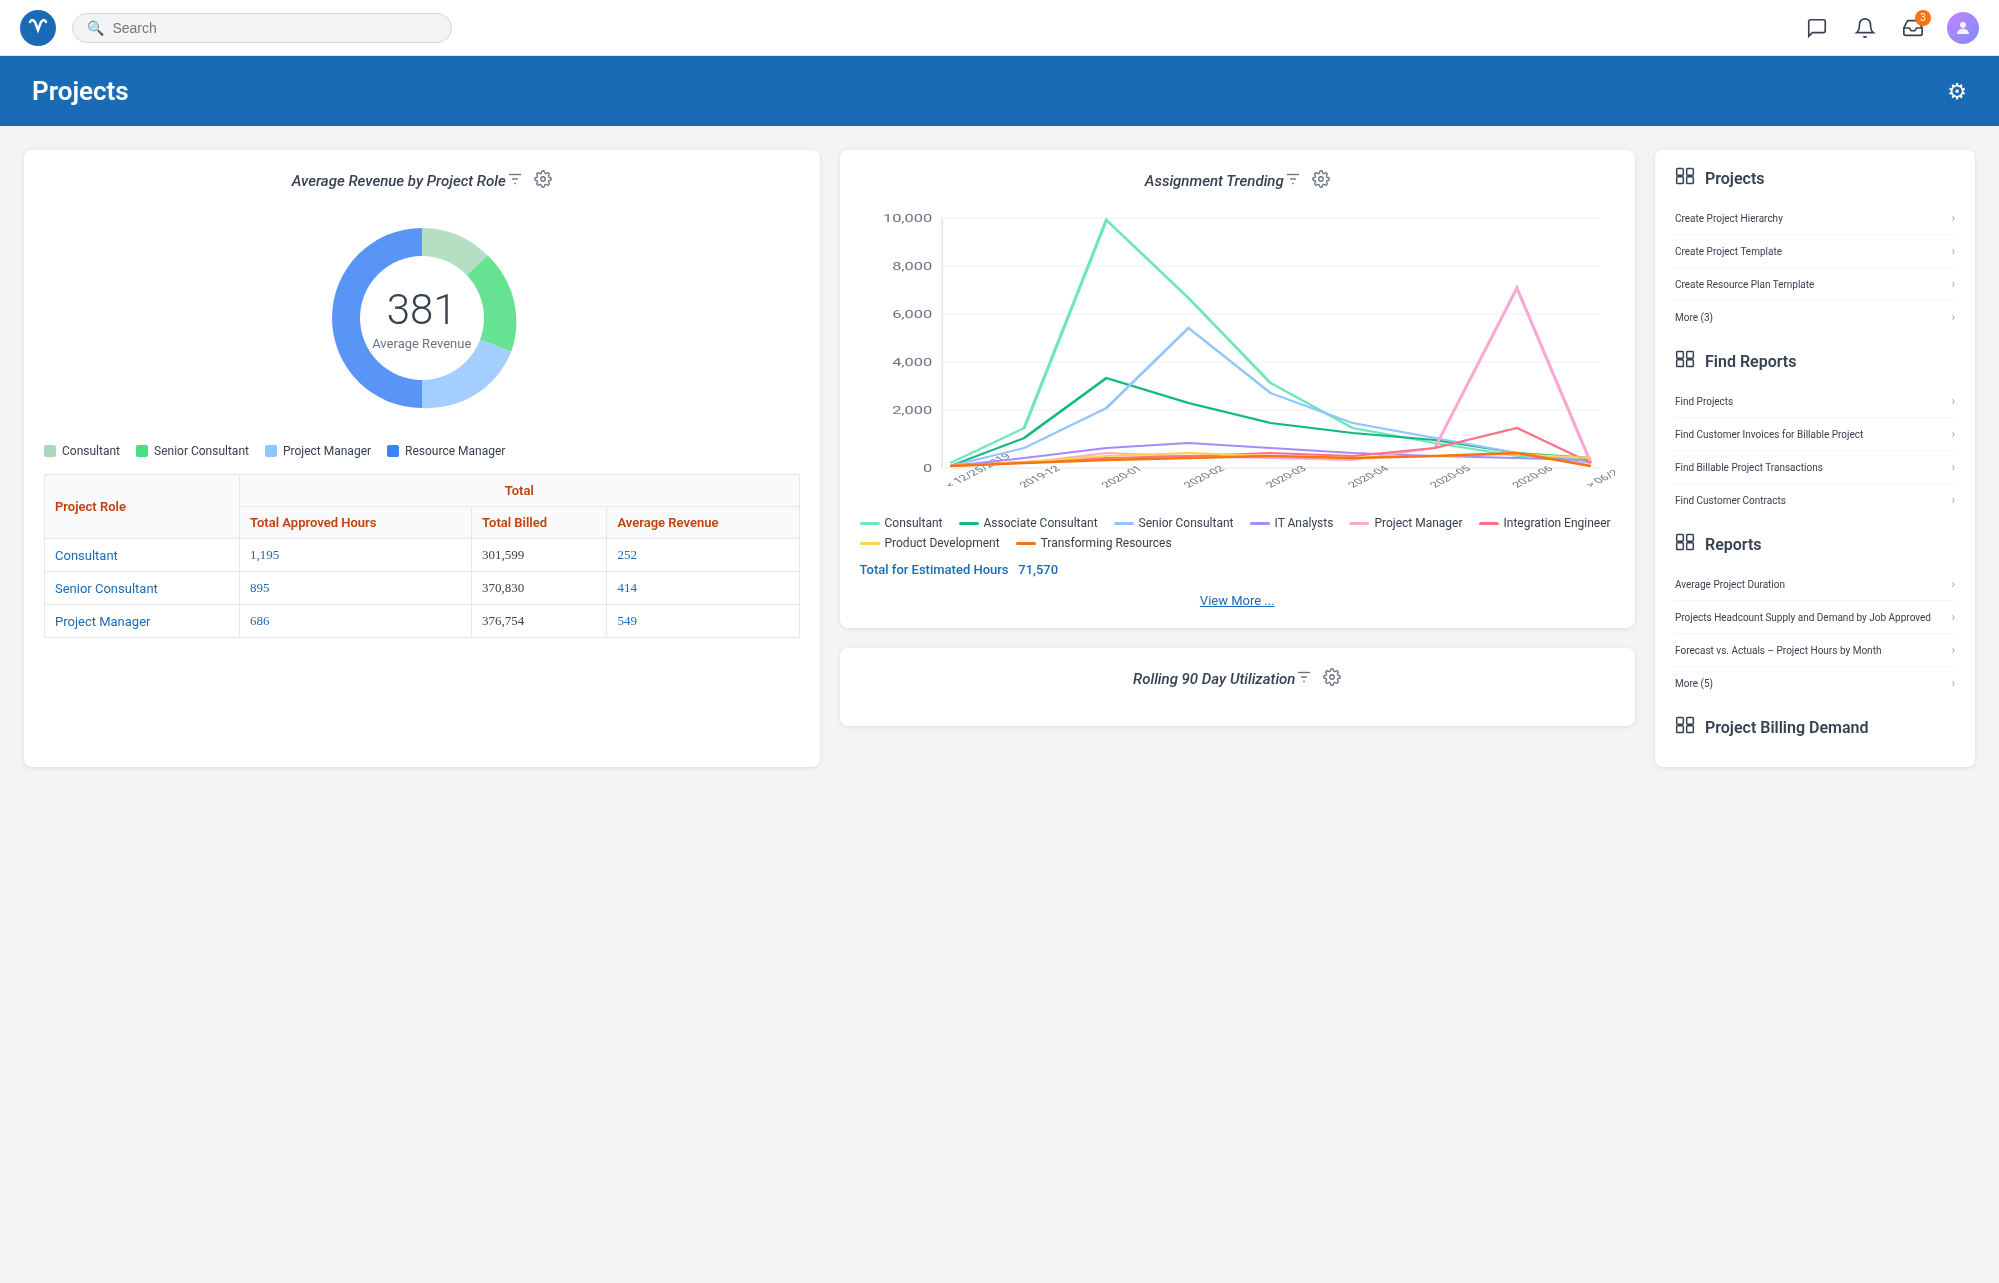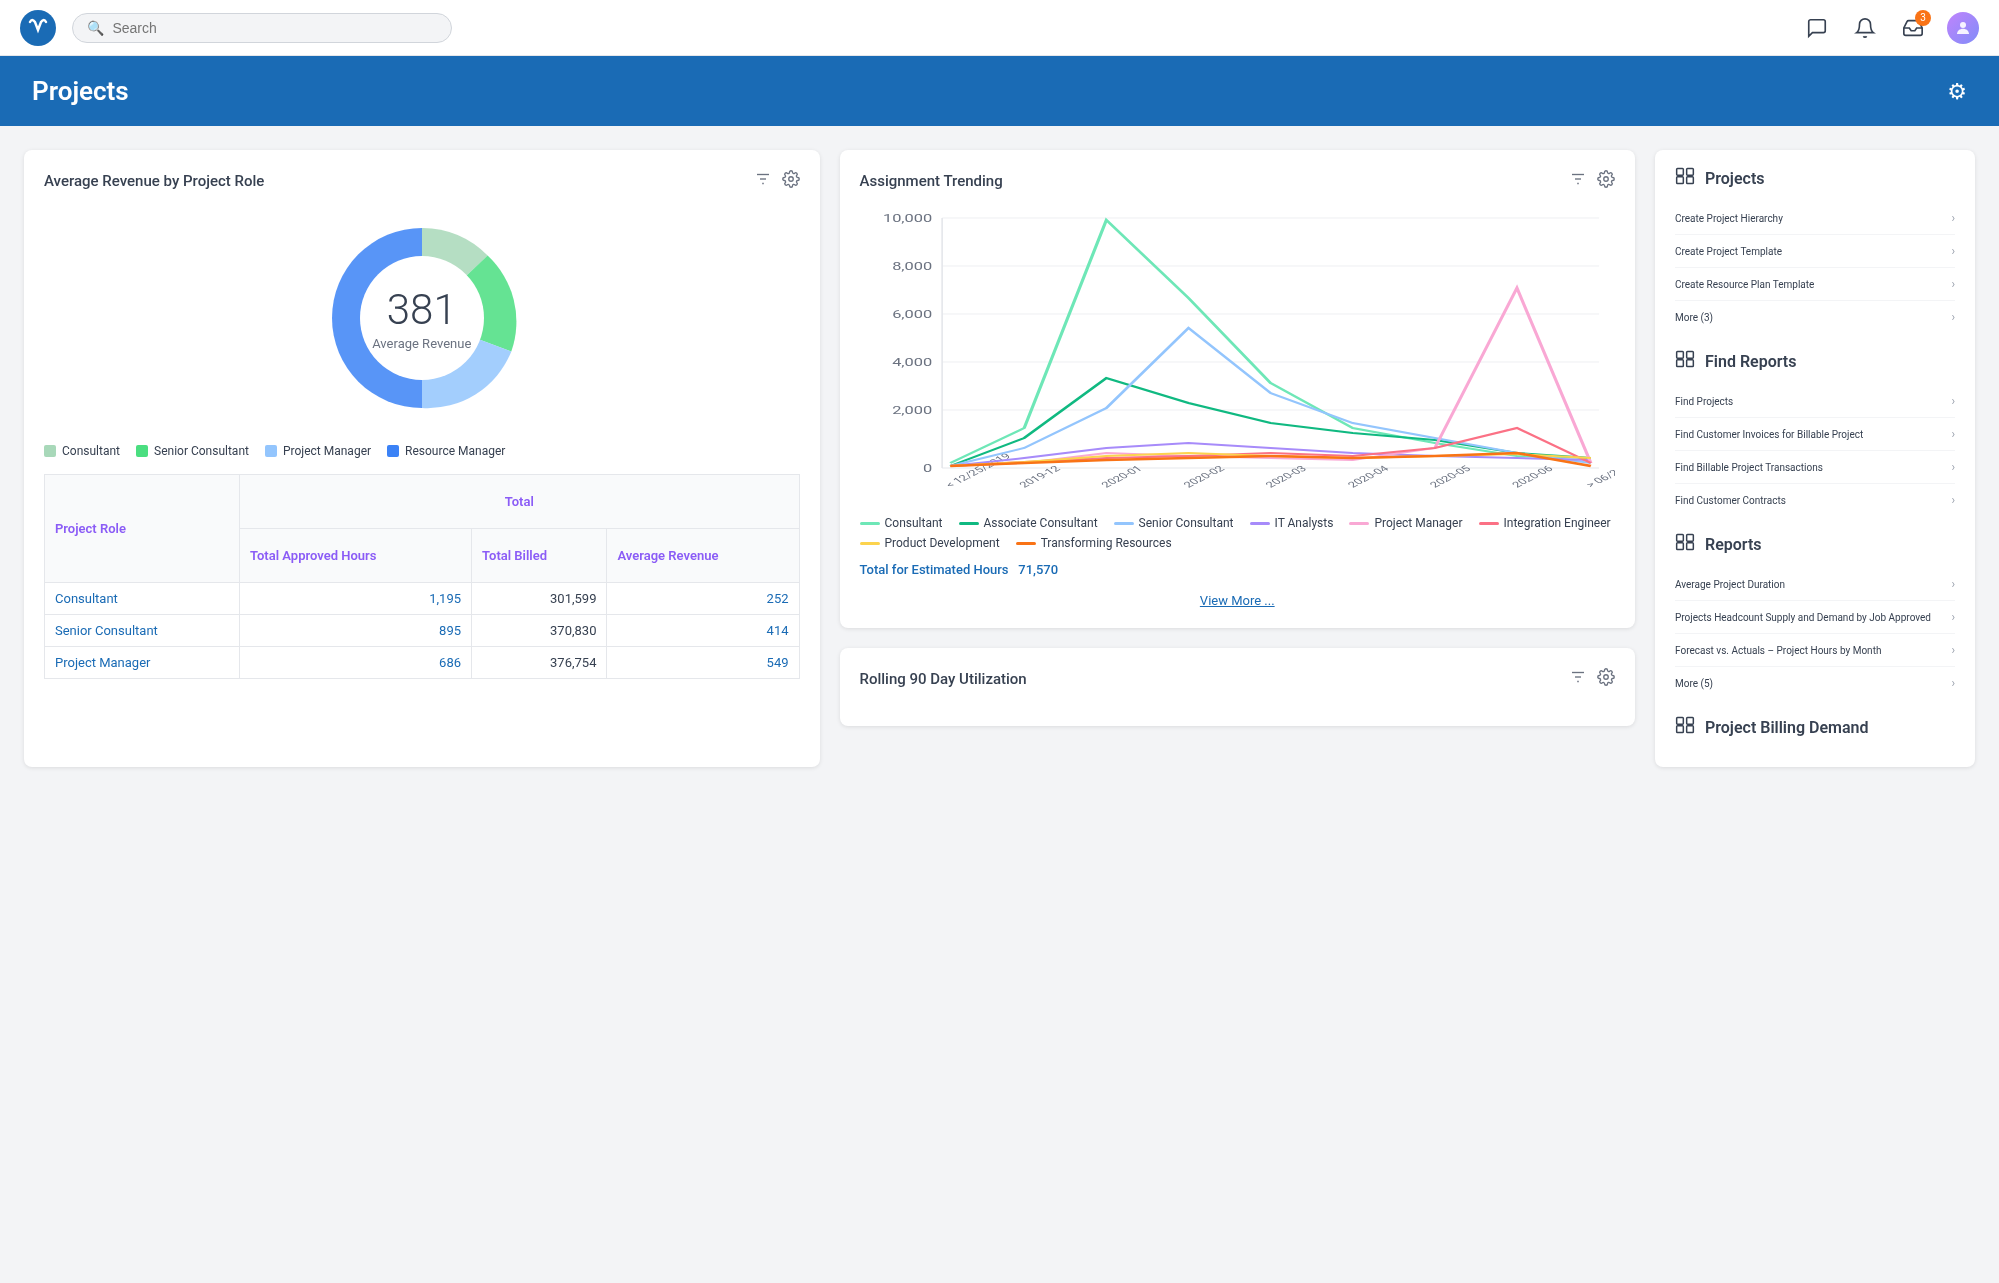--- a/index.html
+++ b/index.html
@@ -85,22 +85,23 @@
     }
 
     
     .card {
       background: #fff;
       border-radius: 8px;
       box-shadow: 0 1px 4px rgba(0,0,0,0.1);
       padding: 20px;
     }
     .card-header {
-      display: flex; align-items: center; justify-content: space-between;
+      display: flex; align-items: center; justify-content: center;
       margin-bottom: 16px;
+      font-style: italic;
     }
     .card-title {
       font-size: 15px; font-weight: 500; color: #374151;
     }
     .card-icons { display: flex; gap: 10px; align-items: center; color: #6b7280; font-size: 16px; cursor: pointer; }
 
     
     .donut-container {
       display: flex; flex-direction: column; align-items: center;
       margin-bottom: 16px;
@@ -111,30 +112,30 @@
     .legend {
       display: flex; flex-wrap: wrap; gap: 8px 16px;
       margin-top: 12px; margin-bottom: 16px;
     }
     .legend-item { display: flex; align-items: center; gap: 6px; font-size: 12px; color: #374151; }
     .legend-dot { width: 12px; height: 12px; border-radius: 2px; flex-shrink: 0; }
 
     
     .data-table { width: 100%; border-collapse: collapse; font-size: 13px; }
     .data-table th {
-      background: #f9fafb; color: #8b5cf6; font-weight: 600;
-      padding: 19px 10px; text-align: left; border: 1px solid #e5e7eb;
+      background: #f9fafb; color: #c2410c; font-weight: 600;
+      padding: 8px 10px; text-align: left; border: 1px solid #e5e7eb;
     }
     .data-table td {
       padding: 8px 10px; border: 1px solid #e5e7eb; color: #374151;
     }
     .data-table .col-header {
       background: #f9fafb; text-align: center; font-weight: 600;
     }
-    .data-table .num { text-align: right; }
+    .data-table .num { text-align: left; font-family: Liberation Serif, serif; }
     .data-table .link { color: #1a6bb5; cursor: pointer; }
 
     
     .chart-area {
       position: relative;
       height: 300px;
       margin-bottom: 8px;
     }
     .chart-svg { width: 100%; height: 100%; }
     .chart-legend {

